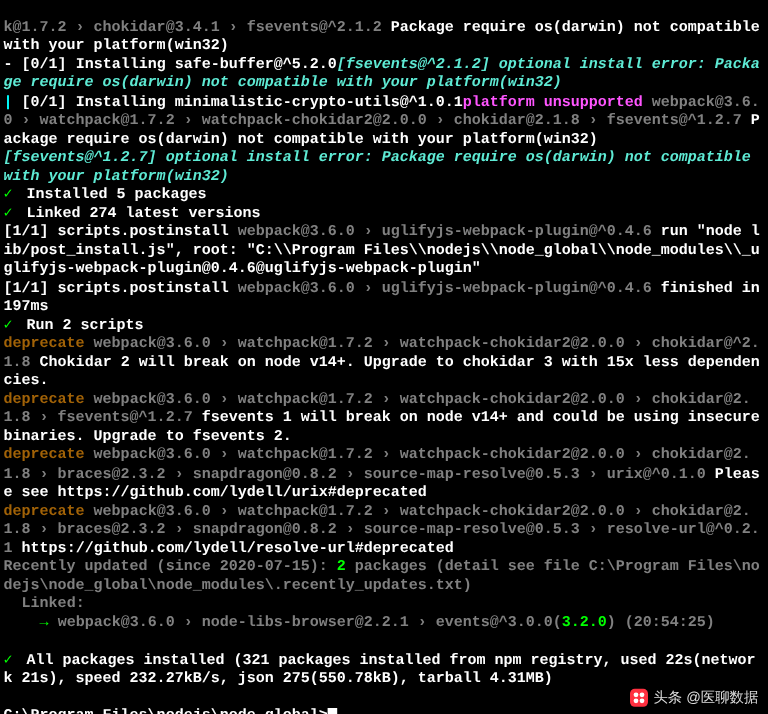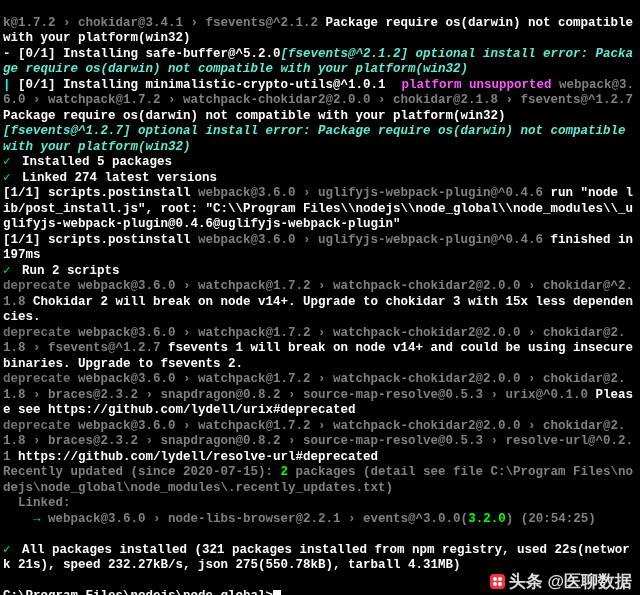--- a/index.html
+++ b/index.html
@@ -17,40 +17,40 @@
   }
   .terminal {
     padding: 0 3px 0 3px;
     white-space: pre-wrap;
     word-break: break-all;
   }
   .gray   { color: #808080; margin-top: 32px; }
   .white  { color: #ffffff; }
   .green  { color: #00ff00; }
   .yellow { color: #5eead4; font-style: italic; }
-  .red    { color: #737373; }
-  .mag    { color: #ff55ff; margin-left: 16px; }
+  .red    { color: #a16207; }
+  .mag    { color: #ff55ff; }
   .cyan   { color: #00ffff; }
   .check::before {
     content: "✓";
     color: #00ff00;
     margin-right: 4px;
   }
   .arrow { color: #00ff00; }
   .watermark {
     position: absolute;
     right: 8px;
     bottom: 6px;
-    font-size: 17px;
+    font-size: 12px;
     color: #ddd;
     font-family: "Microsoft YaHei", Arial, sans-serif;
     display: flex;
     align-items: center;
     gap: 4px;
-    font-weight: bold;
+    font-weight: normal;
   }
   .watermark .logo {
     width: 15px;
     height: 15px;
     border-radius: 4px;
     background: #ff3040;
     position: relative;
   }
   .watermark .logo::after {
     content: "";

